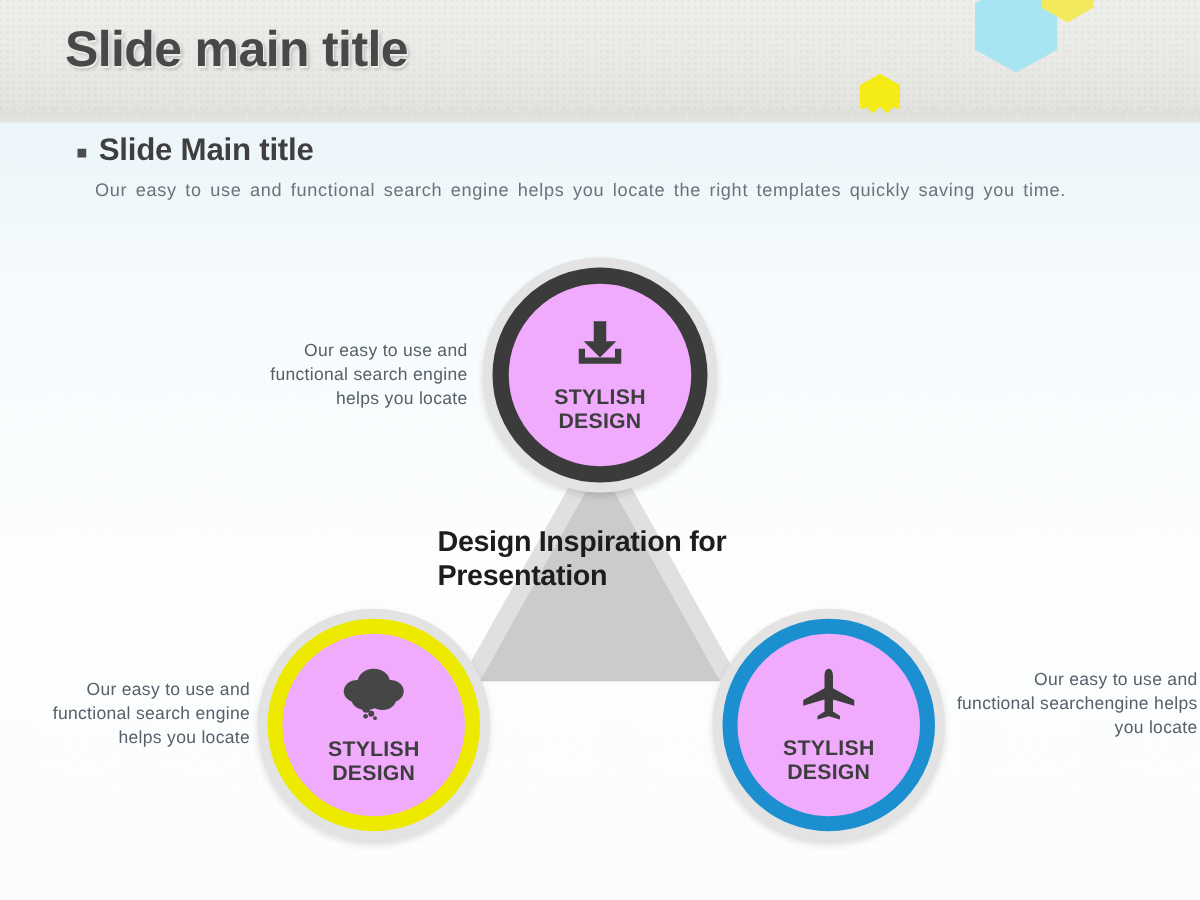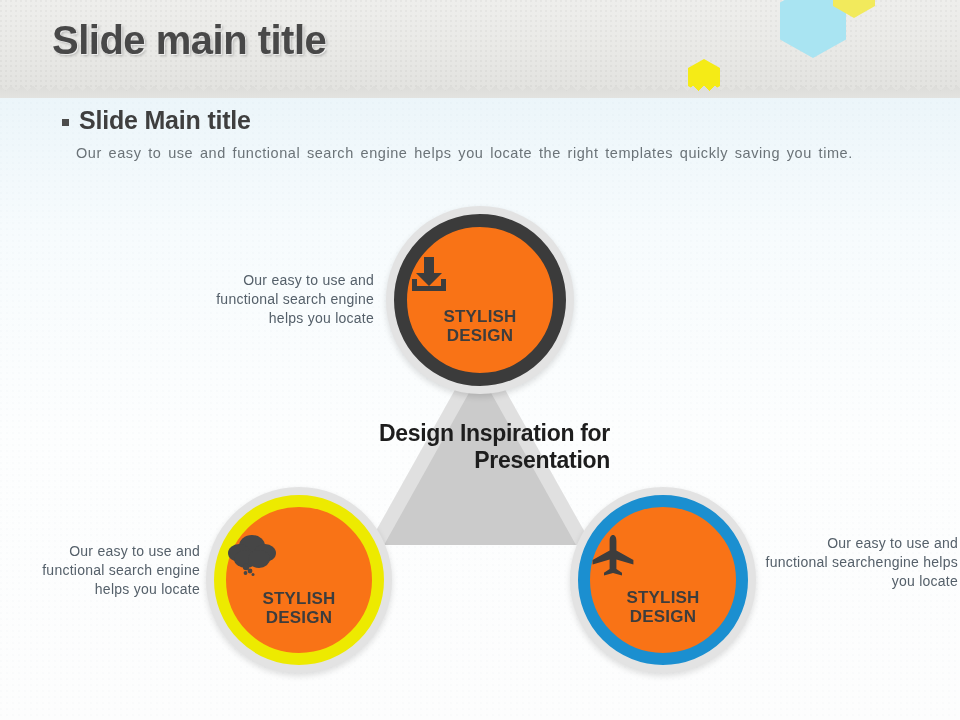--- a/index.html
+++ b/index.html
@@ -147,36 +147,37 @@
     left: 16px; top: 28px;
     width: 0; height: 0;
     border-left: 96px solid transparent;
     border-right: 96px solid transparent;
     border-bottom: 172px solid #cbcbcb;
   }
   .triangle-text {
     position: absolute;
     left: -18px; top: 75px;
     width: 260px;
-    text-align: right;
+    text-align: left;
     font-size: 23px;
     font-weight: bold;
     color: #1d1d1d;
     line-height: 27px;
     letter-spacing: -0.3px;
   }
 
   
   .node {
     position: absolute;
     border-radius: 50%;
-    background: #f97316;
+    background: #f0abfc;
     box-sizing: border-box;
     display: flex;
     flex-direction: column;
+    align-items: center;
     justify-content: center;
   }
   .node-halo {
     position: absolute;
     border-radius: 50%;
     background: #e3e3e3;
     box-shadow: 0 3px 6px rgba(0,0,0,0.13);
   }
   .node-label {
     font-size: 17px;

